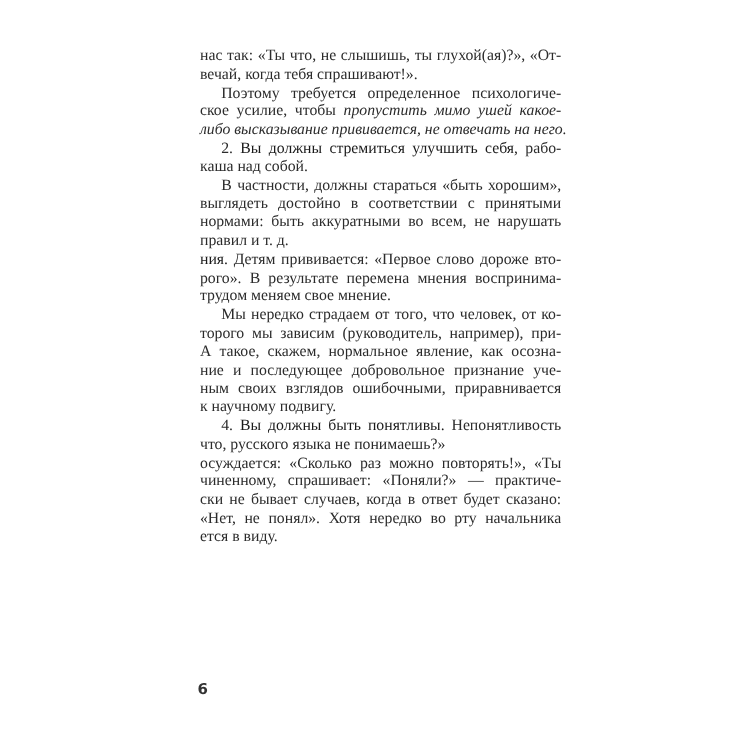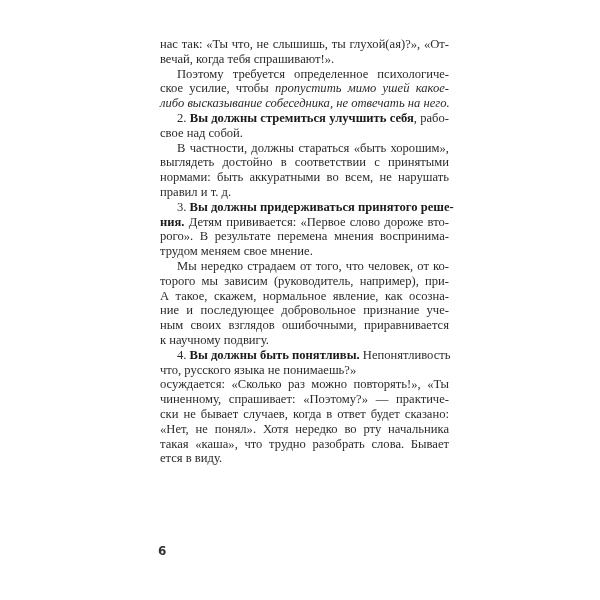--- a/index.html
+++ b/index.html
@@ -38,61 +38,59 @@
       text-align-last: justify;
       height: 14.8px;
       overflow: visible;
     }
     .line.last {
       text-align-last: left;
     }
     .line.indent {
       padding-left: 17px;
     }
-    .b { font-weight: bold; color: #1a1a1a; }
+    .b { font-weight: normal; color: #1a1a1a; }
     .i { font-style: italic; }
     .page-number {
       position: absolute;
       left: 158px;
       top: 544px;
       font-family: "DejaVu Sans", "Liberation Sans", sans-serif;
       font-weight: bold;
       font-size: 12px;
       color: #333333;
     }
   </style>
 </head>
 <body>
 
 <div class="page">
   <div class="text-block" id="text-block">
       <span class="line"><span>нас так: «Ты что, не слышишь, ты глухой(ая)?», «От-</span></span>
       <span class="line last"><span>вечай, когда тебя спрашивают!».</span></span>
       <span class="line indent"><span>Поэтому требуется определенное психологиче-</span></span>
       <span class="line"><span>ское усилие, чтобы </span><span class="i">пропустить мимо ушей какое-</span></span>
-      <span class="line last"><span class="i">либо высказывание собеседника, не отвечать на него.</span></span>
+      <span class="line last"><span class="i">либо высказывание прививается, не отвечать на него.</span></span>
       <span class="line indent"><span>2. </span><span class="b">Вы должны стремиться улучшить себя</span><span>, рабо-</span></span>
-      <span class="line last"><span>свое над собой.</span></span>
+      <span class="line last"><span>каша над собой.</span></span>
       <span class="line indent"><span>В частности, должны стараться «быть хорошим»,</span></span>
       <span class="line"><span>выглядеть достойно в соответствии с принятыми</span></span>
       <span class="line"><span>нормами: быть аккуратными во всем, не нарушать</span></span>
       <span class="line last"><span>правил и т. д.</span></span>
-      <span class="line indent"><span>3. </span><span class="b">Вы должны придерживаться принятого реше-</span></span>
       <span class="line"><span class="b">ния.</span><span> Детям прививается: «Первое слово дороже вто-</span></span>
       <span class="line"><span>рого». В результате перемена мнения воспринима-</span></span>
       <span class="line last"><span>трудом меняем свое мнение.</span></span>
       <span class="line indent"><span>Мы нередко страдаем от того, что человек, от ко-</span></span>
       <span class="line"><span>торого мы зависим (руководитель, например), при-</span></span>
       <span class="line"><span>А такое, скажем, нормальное явление, как осозна-</span></span>
       <span class="line"><span>ние и последующее добровольное признание уче-</span></span>
       <span class="line"><span>ным своих взглядов ошибочными, приравнивается</span></span>
       <span class="line last"><span>к научному подвигу.</span></span>
       <span class="line indent"><span>4. </span><span class="b">Вы должны быть понятливы.</span><span> Непонятливость</span></span>
       <span class="line last"><span>что, русского языка не понимаешь?»</span></span>
       <span class="line"><span>осуждается: «Сколько раз можно повторять!», «Ты</span></span>
-      <span class="line"><span>чиненному, спрашивает: «Поэтому?» — практиче-</span></span>
+      <span class="line"><span>чиненному, спрашивает: «Поняли?» — практиче-</span></span>
       <span class="line"><span>ски не бывает случаев, когда в ответ будет сказано:</span></span>
       <span class="line"><span>«Нет, не понял». Хотя нередко во рту начальника</span></span>
-      <span class="line"><span>такая «каша», что трудно разобрать слова. Бывает</span></span>
       <span class="line last"><span>ется в виду.</span></span>
     </div>
   <div class="page-number">6</div>
 </div>
 
 </body></html>

